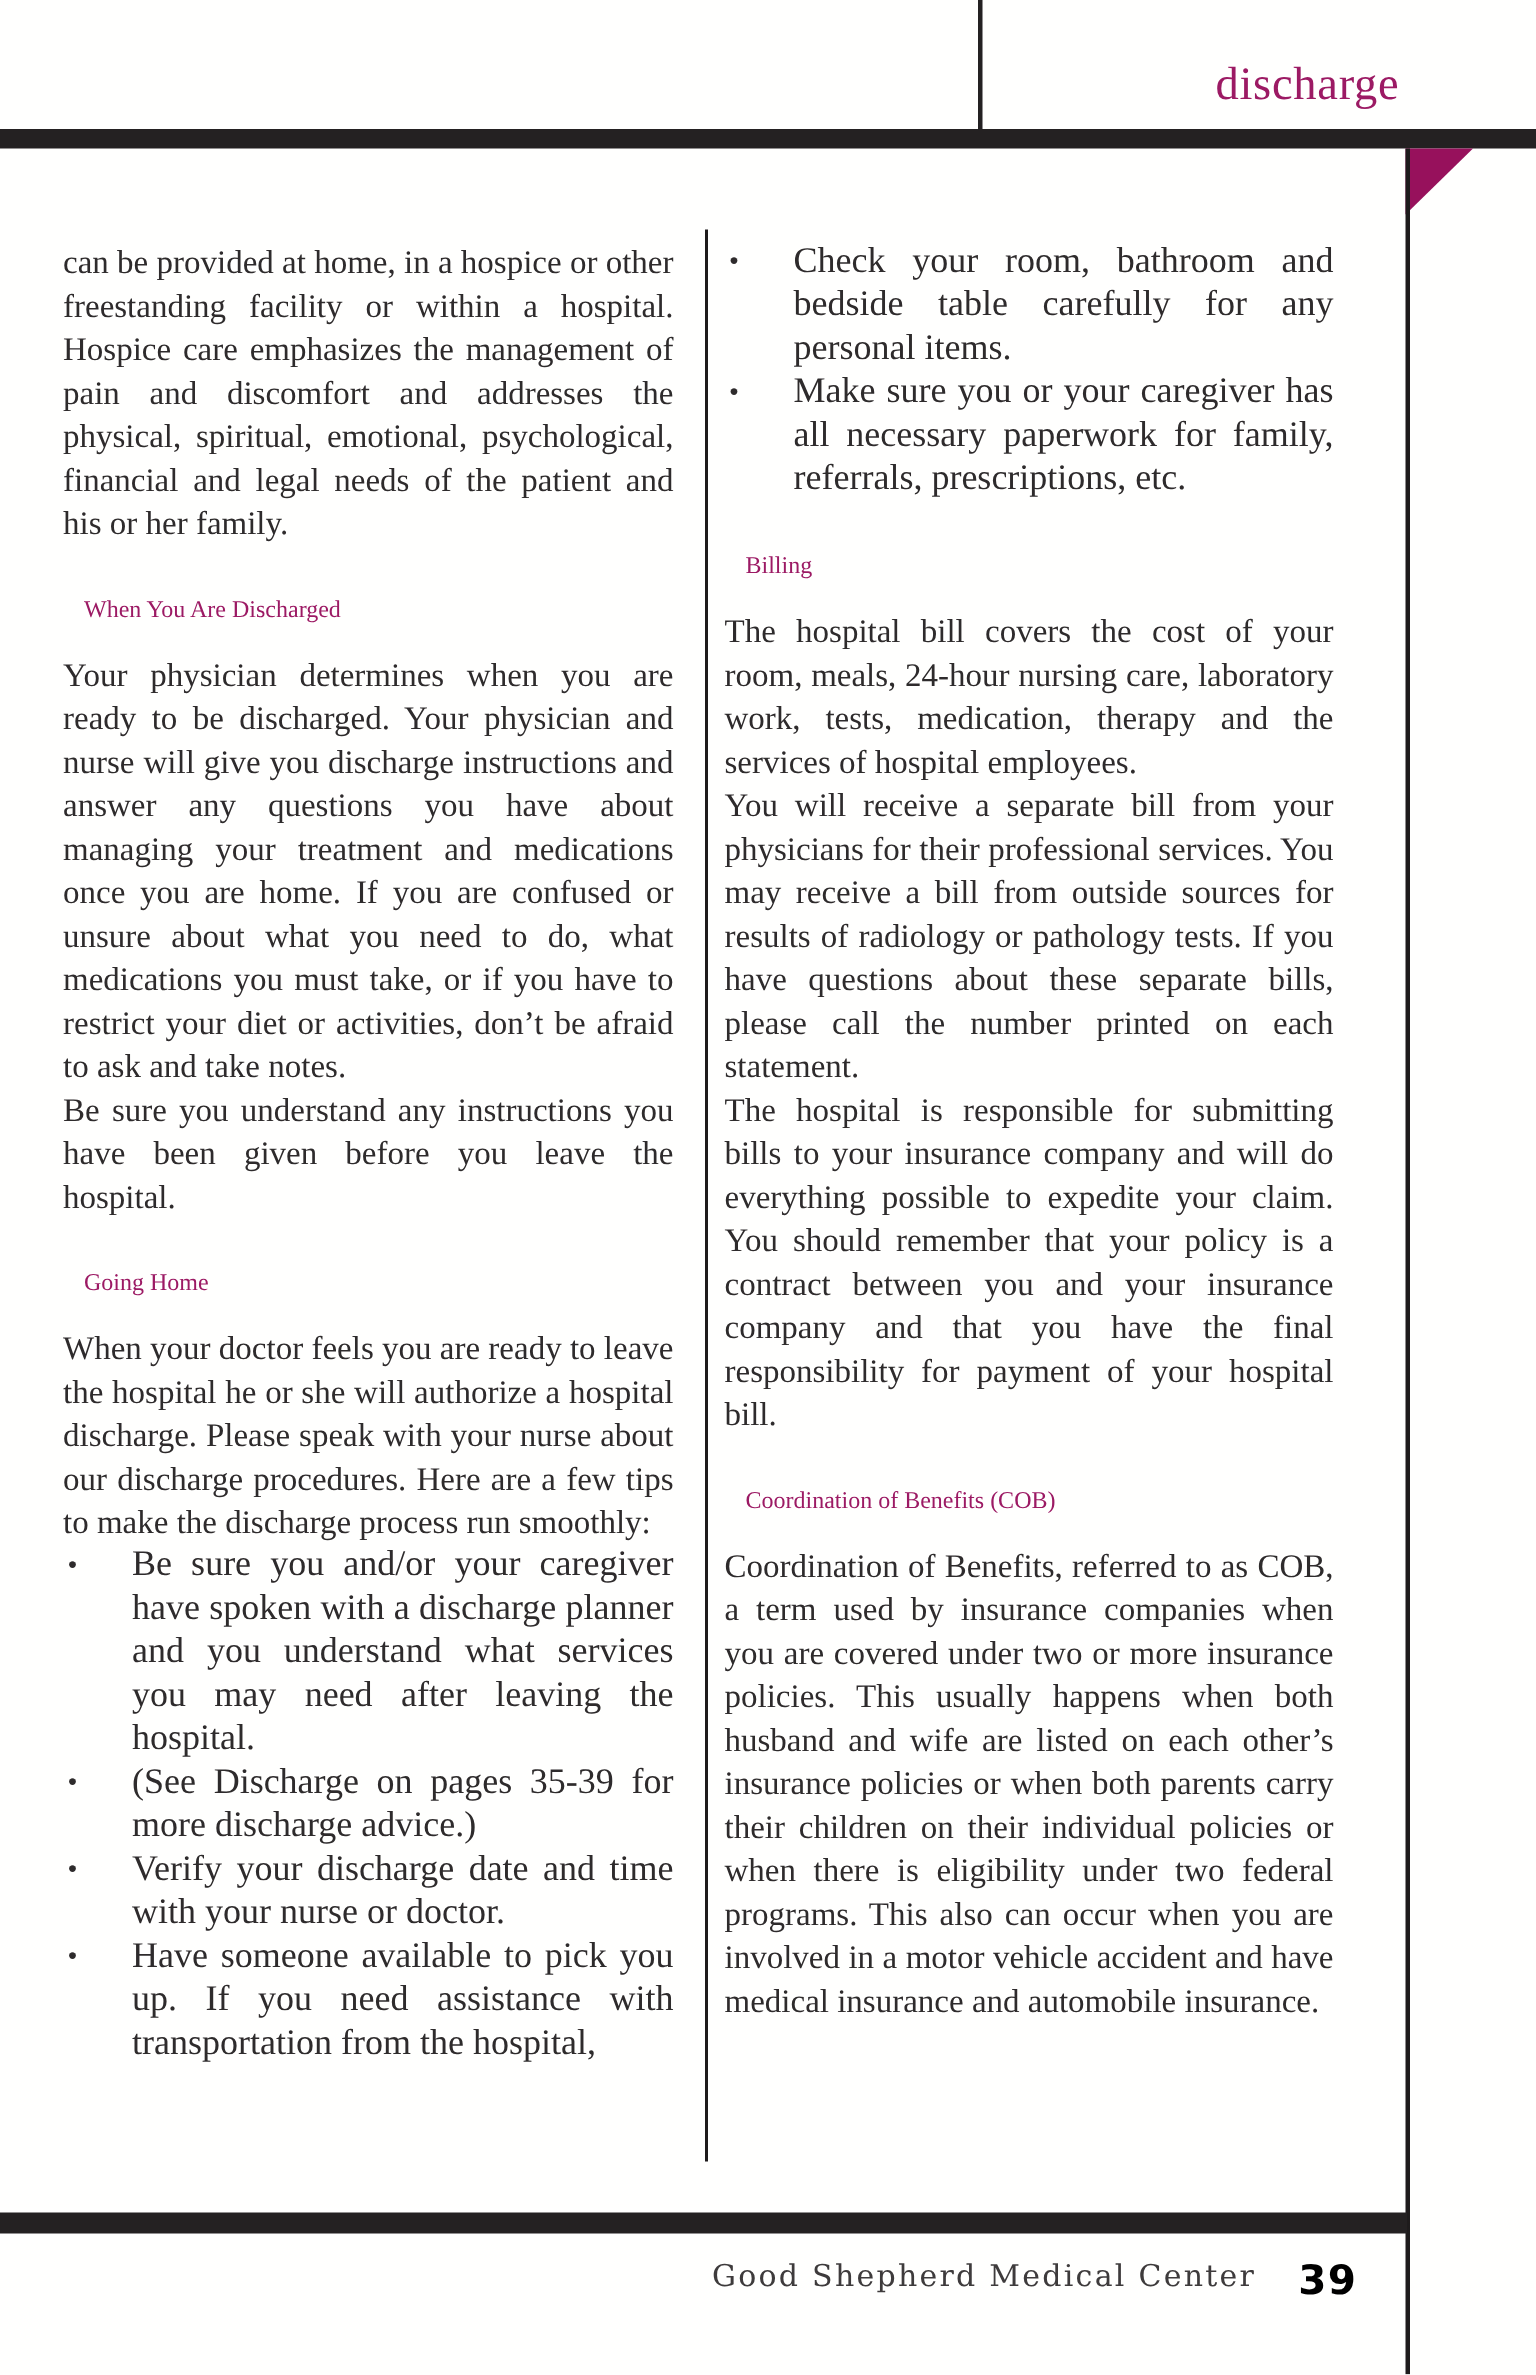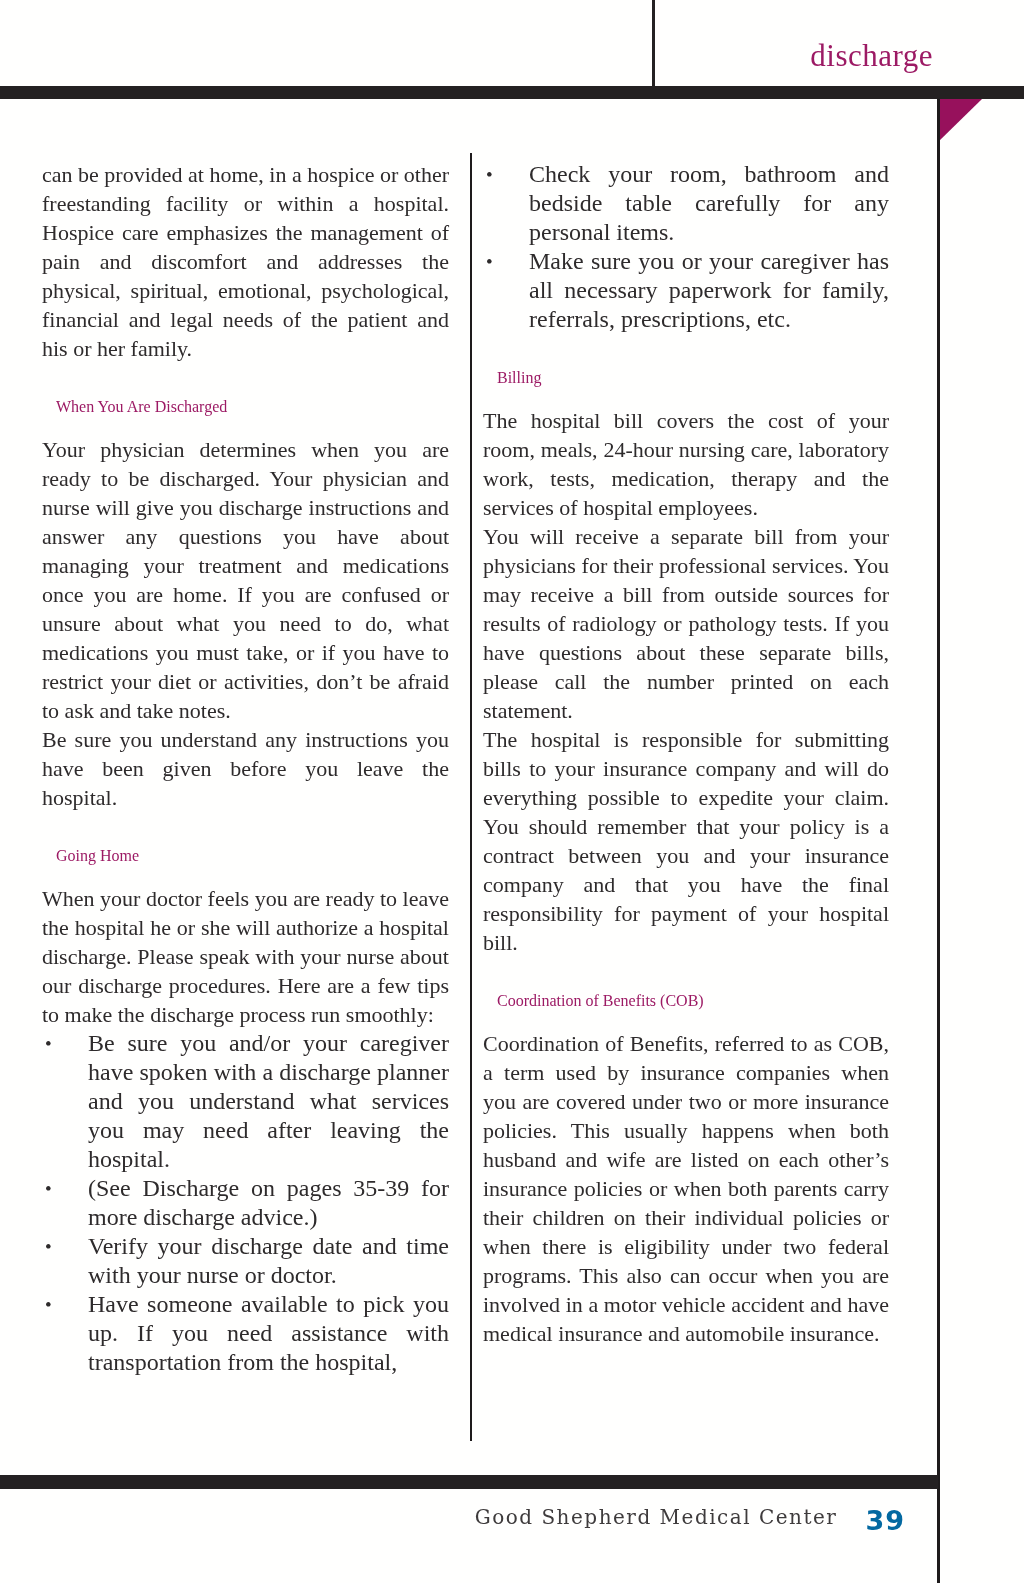--- a/index.html
+++ b/index.html
@@ -51,21 +51,21 @@
   
   .footer-bar{position:absolute;left:0;top:1475px;width:938px;height:14px;background:var(--bar);}
   .footer{
     position:absolute;right:119px;top:1505px;display:flex;align-items:flex-start;gap:28px;
   }
   .footer-brand{
     font-family:"DejaVu Serif",serif;font-size:20px;letter-spacing:1.5px;color:#3e3b3c;
   }
   .footer-page-number{
     font-family:"DejaVu Sans",sans-serif;font-weight:bold;font-size:27px;
-    letter-spacing:1px;color:#0369a1;
+    letter-spacing:1px;color:#000000;
   }
 </style>
 </head>
 <body>
 
 <div class="page">
 
   <div class="header-vrule"></div>
   <div class="page-title">discharge</div>
   <div class="top-bar"></div>

